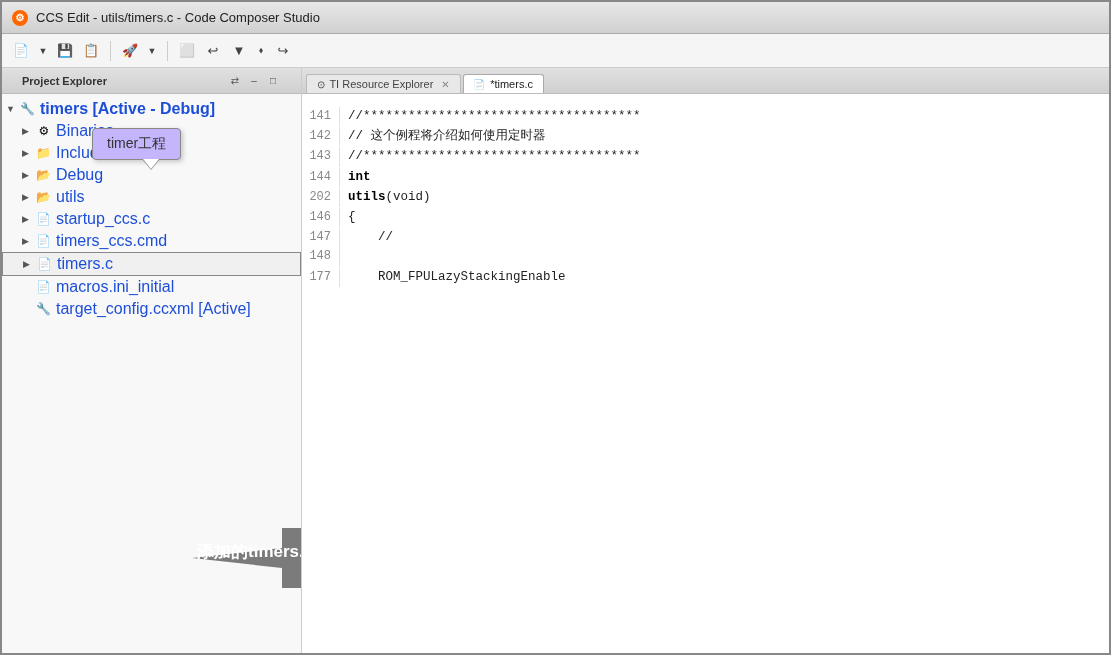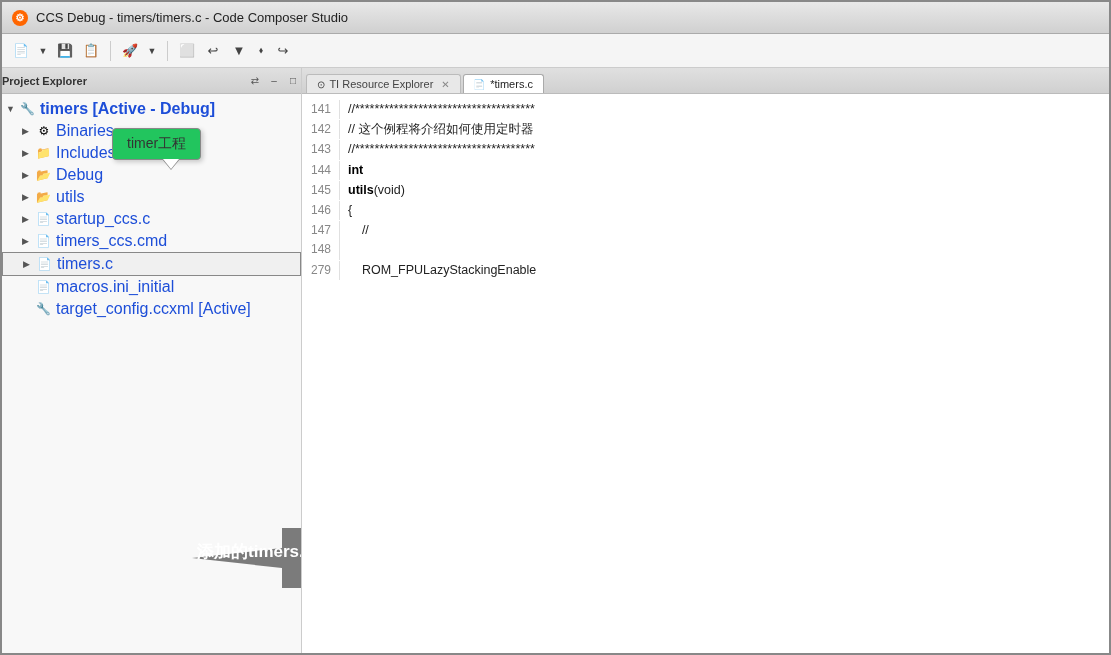--- a/index.html
+++ b/index.html
@@ -106,21 +106,21 @@
       border-right: 1px solid #ccc;
       display: flex;
       flex-direction: column;
       position: relative;
       overflow: hidden;
     }
 
     .panel-header {
       background: linear-gradient(to bottom, #e0e0e0, #d0d0d0);
       border-bottom: 1px solid #bbb;
-      padding: 4px 0;
+      padding: 4px 20px;
       display: flex;
       align-items: center;
       gap: 6px;
       height: 26px;
     }
     .panel-title {
       font-size: 11px;
       color: #333;
       font-weight: bold;
       flex: 1;
@@ -181,29 +181,28 @@
     }
     .tree-label.bold {
       font-weight: bold;
     }
 
     
     .callout-bubble {
       position: absolute;
       top: 60px;
       left: 90px;
-      background: #22c55e;
+      background: #c4b5fd;
       border: 1px solid #888;
       border-radius: 4px;
       padding: 6px 14px;
       font-size: 14px;
       color: #333;
       z-index: 10;
       box-shadow: 2px 2px 5px rgba(0,0,0,0.2);
-      margin-left: 20px;
     }
     .callout-bubble::after {
       content: '';
       position: absolute;
       bottom: -10px;
       left: 50px;
       width: 0;
       height: 0;
       border-left: 8px solid transparent;
       border-right: 8px solid transparent;
@@ -267,22 +266,22 @@
     }
 
     
     .code-area {
       flex: 1;
       background: white;
       overflow: hidden;
       position: relative;
     }
     .code-content {
-      padding: 5px 0;
-      font-family: Liberation Sans, sans-serif;
+      padding: 12px 0;
+      font-family: Liberation Mono, monospace;
       font-size: 12.5px;
       line-height: 1.6;
     }
     .code-line {
       display: flex;
       align-items: baseline;
       padding: 0;
     }
     .line-num {
       width: 38px;
@@ -305,21 +304,21 @@
   </style>
 </head>
 <body>
 
 <div class="window">
 
   <div class="title-bar">
     <div class="title-icon">
       <span>⚙</span>
     </div>
-    <span class="title-text">CCS Debug - timers/timers.c - Code Composer Studio</span>
+    <span class="title-text">CCS Edit - utils/timers.c - Code Composer Studio</span>
   </div>
 
   <div class="toolbar">
     <button class="toolbar-btn">📄</button>
     <div class="toolbar-dropdown">▼</div>
     <button class="toolbar-btn">💾</button>
     <button class="toolbar-btn">📋</button>
     <div class="toolbar-sep"></div>
     <button class="toolbar-btn">🚀</button>
     <div class="toolbar-dropdown">▼</div>
@@ -454,35 +453,35 @@
           </div>
           <div class="code-line">
             <span class="line-num">143</span>
             <span class="line-code comment">//*************************************</span>
           </div>
           <div class="code-line">
             <span class="line-num">144</span>
             <span class="line-code"><span class="kw">int</span></span>
           </div>
           <div class="code-line">
-            <span class="line-num">145</span>
+            <span class="line-num">202</span>
             <span class="line-code"><span class="kw">utils</span>(void)</span>
           </div>
           <div class="code-line">
             <span class="line-num">146</span>
             <span class="line-code">{</span>
           </div>
           <div class="code-line">
             <span class="line-num">147</span>
             <span class="line-code comment">    //</span>
           </div>
           <div class="code-line">
             <span class="line-num">148</span>
           </div>
           <div class="code-line">
-            <span class="line-num">279</span>
+            <span class="line-num">177</span>
             <span class="line-code">    ROM_FPULazyStackingEnable</span>
           </div>
         </div>
       </div>
     </div>
   </div>
 </div>
 
 </body></html>

